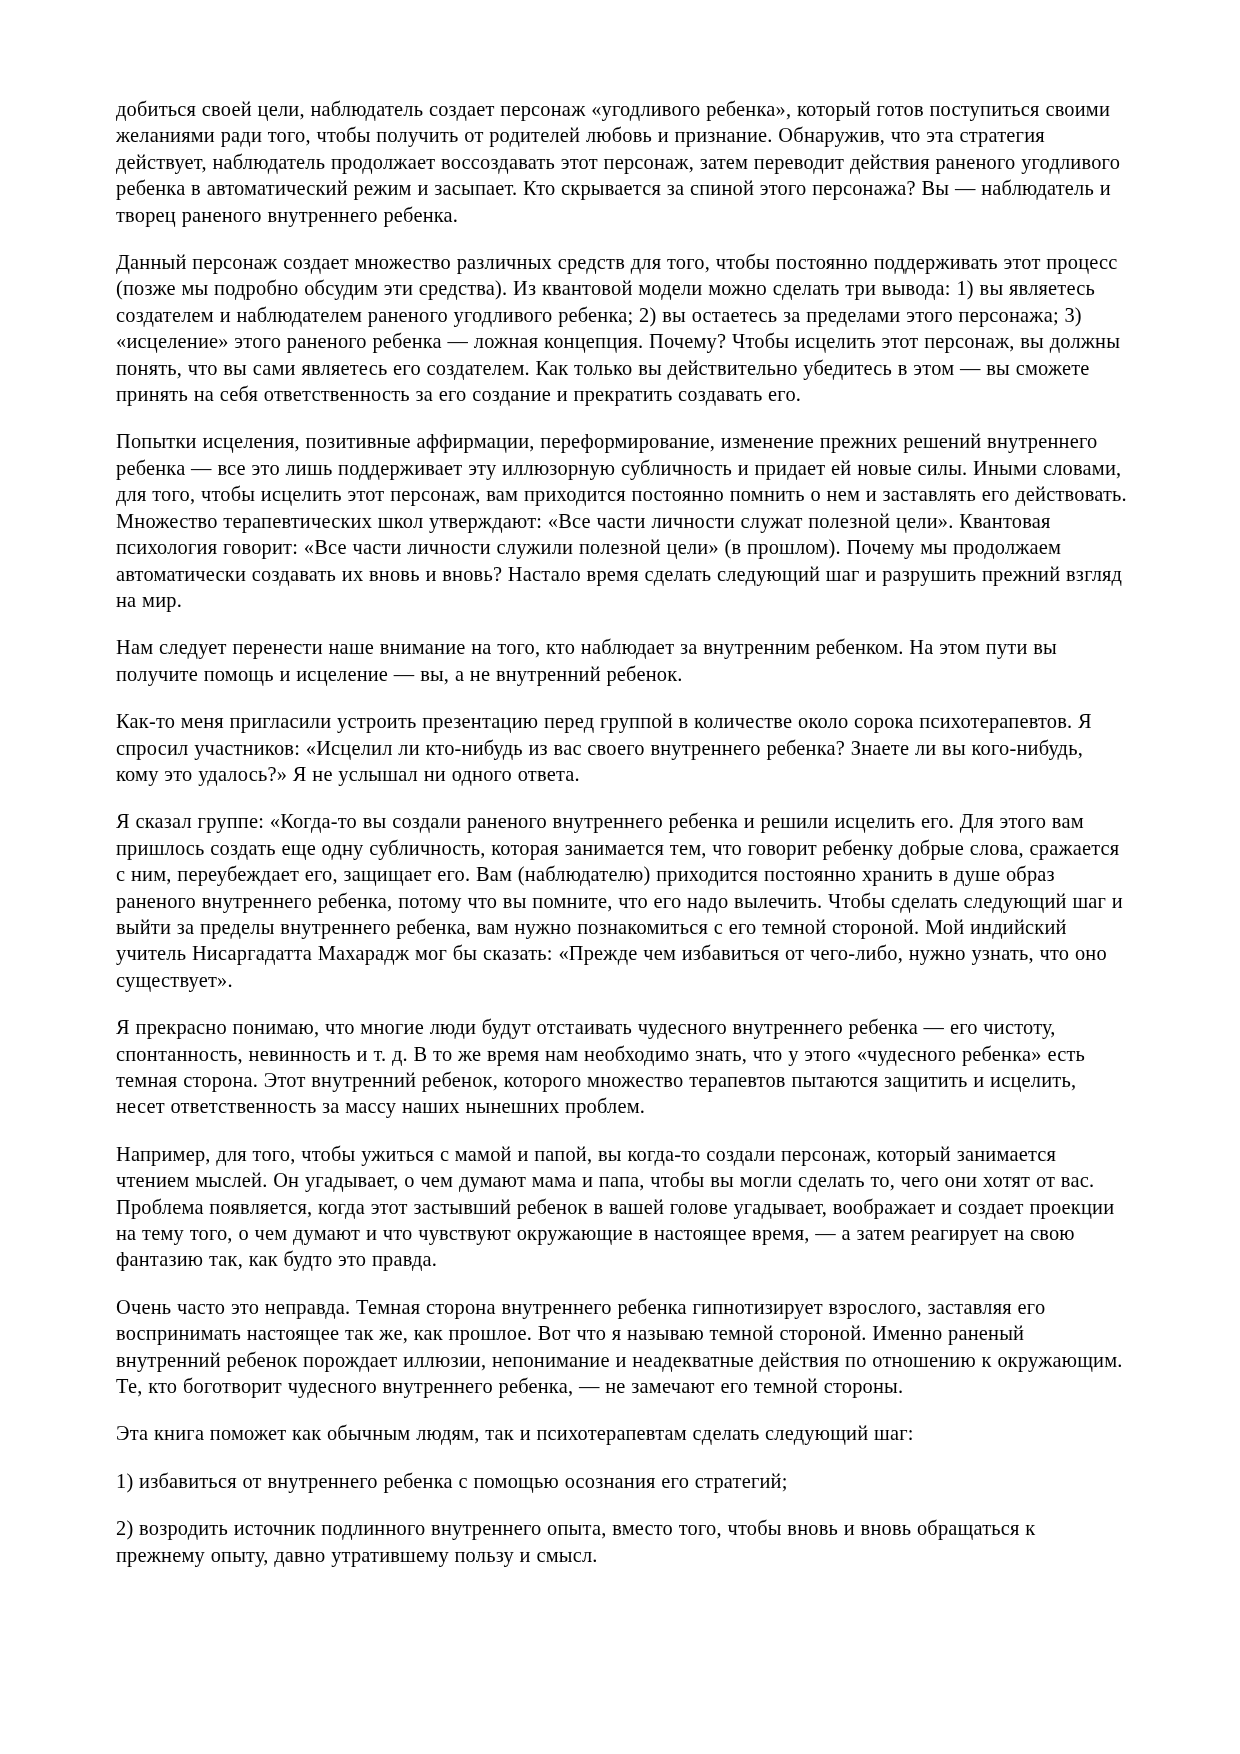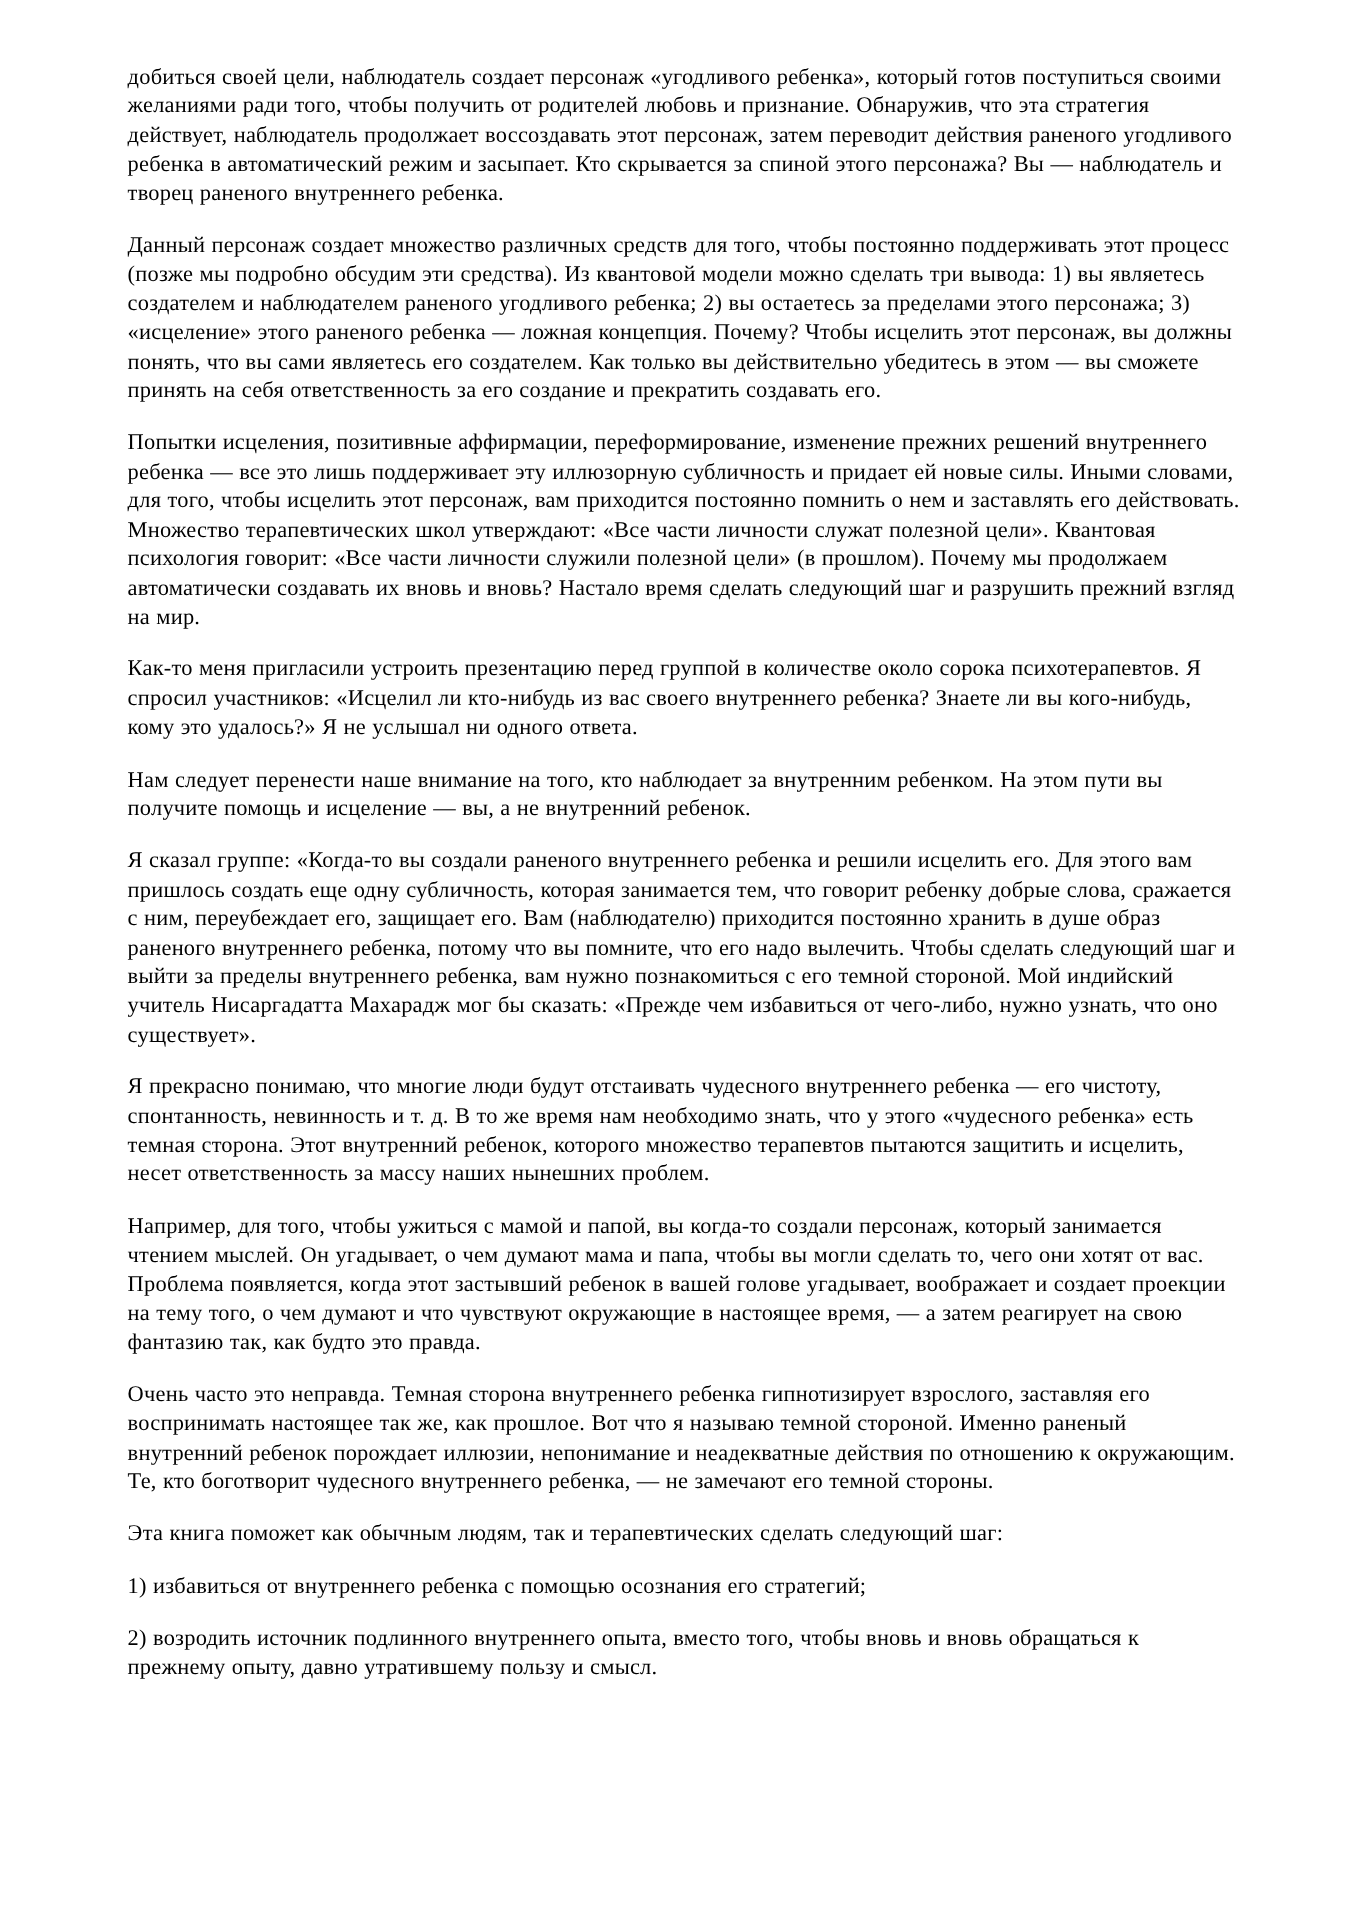--- a/index.html
+++ b/index.html
@@ -13,21 +13,21 @@
     height: 1754px;
     font-family: "Liberation Serif", "DejaVu Serif", serif;
     color: #000000;
     -webkit-font-smoothing: none;
   }
   .page {
     box-sizing: border-box;
     width: 1240px;
     height: 1754px;
     background: #ffffff;
-    padding: 57px 112px 0 116px;
+    padding: 96px 112px 0 116px;
     position: relative;
   }
   .doc-body {
     width: 1012px;
   }
   p.para {
     margin: 0 0 21px 0;
     font-size: 20.4px;
     line-height: 26.4px;
     text-align: left;
@@ -40,23 +40,23 @@
   }
 </style>
 </head>
 <body>
 
 <div class="page">
   <div class="doc-body">
     <p class="para">добиться своей цели, наблюдатель создает персонаж «угодливого ребенка», который готов поступиться своими желаниями ради того, чтобы получить от родителей любовь и признание. Обнаружив, что эта стратегия действует, наблюдатель продолжает воссоздавать этот персонаж, затем переводит действия раненого угодливого ребенка в автоматический режим и засыпает. Кто скрывается за спиной этого персонажа? Вы — наблюдатель и творец раненого внутреннего ребенка.</p>
     <p class="para">Данный персонаж создает множество различных средств для того, чтобы постоянно поддерживать этот процесс (позже мы подробно обсудим эти средства). Из квантовой модели можно сделать три вывода: 1) вы являетесь создателем и наблюдателем раненого угодливого ребенка; 2) вы остаетесь за пределами этого персонажа; 3) «исцеление» этого раненого ребенка — ложная концепция. Почему? Чтобы исцелить этот персонаж, вы должны понять, что вы сами являетесь его создателем. Как только вы действительно убедитесь в этом — вы сможете принять на себя ответственность за его создание и прекратить создавать его.</p>
     <p class="para">Попытки исцеления, позитивные аффирмации, переформирование, изменение прежних решений внутреннего ребенка — все это лишь поддерживает эту иллюзорную субличность и придает ей новые силы. Иными словами, для того, чтобы исцелить этот персонаж, вам приходится постоянно помнить о нем и заставлять его действовать. Множество терапевтических школ утверждают: «Все части личности служат полезной цели». Квантовая психология говорит: «Все части личности служили полезной цели» (в прошлом). Почему мы продолжаем автоматически создавать их вновь и вновь? Настало время сделать следующий шаг и разрушить прежний взгляд на мир.</p>
+    <p class="para">Нам следует перенести наше внимание на того, кто наблюдает за внутренним ребенком. На этом пути вы получите помощь и исцеление — вы, а не внутренний ребенок.</p>
     <p class="para">Как-то меня пригласили устроить презентацию перед группой в количестве около сорока психотерапевтов. Я спросил участников: «Исцелил ли кто-нибудь из вас своего внутреннего ребенка? Знаете ли вы кого-нибудь, кому это удалось?» Я не услышал ни одного ответа.</p>
-    <p class="para">Нам следует перенести наше внимание на того, кто наблюдает за внутренним ребенком. На этом пути вы получите помощь и исцеление — вы, а не внутренний ребенок.</p>
     <p class="para">Я сказал группе: «Когда-то вы создали раненого внутреннего ребенка и решили исцелить его. Для этого вам пришлось создать еще одну субличность, которая занимается тем, что говорит ребенку добрые слова, сражается с ним, переубеждает его, защищает его. Вам (наблюдателю) приходится постоянно хранить в душе образ раненого внутреннего ребенка, потому что вы помните, что его надо вылечить. Чтобы сделать следующий шаг и выйти за пределы внутреннего ребенка, вам нужно познакомиться с его темной стороной. Мой индийский учитель Нисаргадатта Махарадж мог бы сказать: «Прежде чем избавиться от чего-либо, нужно узнать, что оно существует».</p>
     <p class="para">Я прекрасно понимаю, что многие люди будут отстаивать чудесного внутреннего ребенка — его чистоту, спонтанность, невинность и т. д. В то же время нам необходимо знать, что у этого «чудесного ребенка» есть темная сторона. Этот внутренний ребенок, которого множество терапевтов пытаются защитить и исцелить, несет ответственность за массу наших нынешних проблем.</p>
     <p class="para">Например, для того, чтобы ужиться с мамой и папой, вы когда-то создали персонаж, который занимается чтением мыслей. Он угадывает, о чем думают мама и папа, чтобы вы могли сделать то, чего они хотят от вас. Проблема появляется, когда этот застывший ребенок в вашей голове угадывает, воображает и создает проекции на тему того, о чем думают и что чувствуют окружающие в настоящее время, — а затем реагирует на свою фантазию так, как будто это правда.</p>
     <p class="para">Очень часто это неправда. Темная сторона внутреннего ребенка гипнотизирует взрослого, заставляя его воспринимать настоящее так же, как прошлое. Вот что я называю темной стороной. Именно раненый внутренний ребенок порождает иллюзии, непонимание и неадекватные действия по отношению к окружающим. Те, кто боготворит чудесного внутреннего ребенка, — не замечают его темной стороны.</p>
-    <p class="para">Эта книга поможет как обычным людям, так и терапевтических сделать следующий шаг:</p>
+    <p class="para">Эта книга поможет как обычным людям, так и психотерапевтам сделать следующий шаг:</p>
     <p class="para">1) избавиться от внутреннего ребенка с помощью осознания его стратегий;</p>
     <p class="para">2) возродить источник подлинного внутреннего опыта, вместо того, чтобы вновь и вновь обращаться к прежнему опыту, давно утратившему пользу и смысл.</p>
   </div>
 </div>
 
 </body></html>

